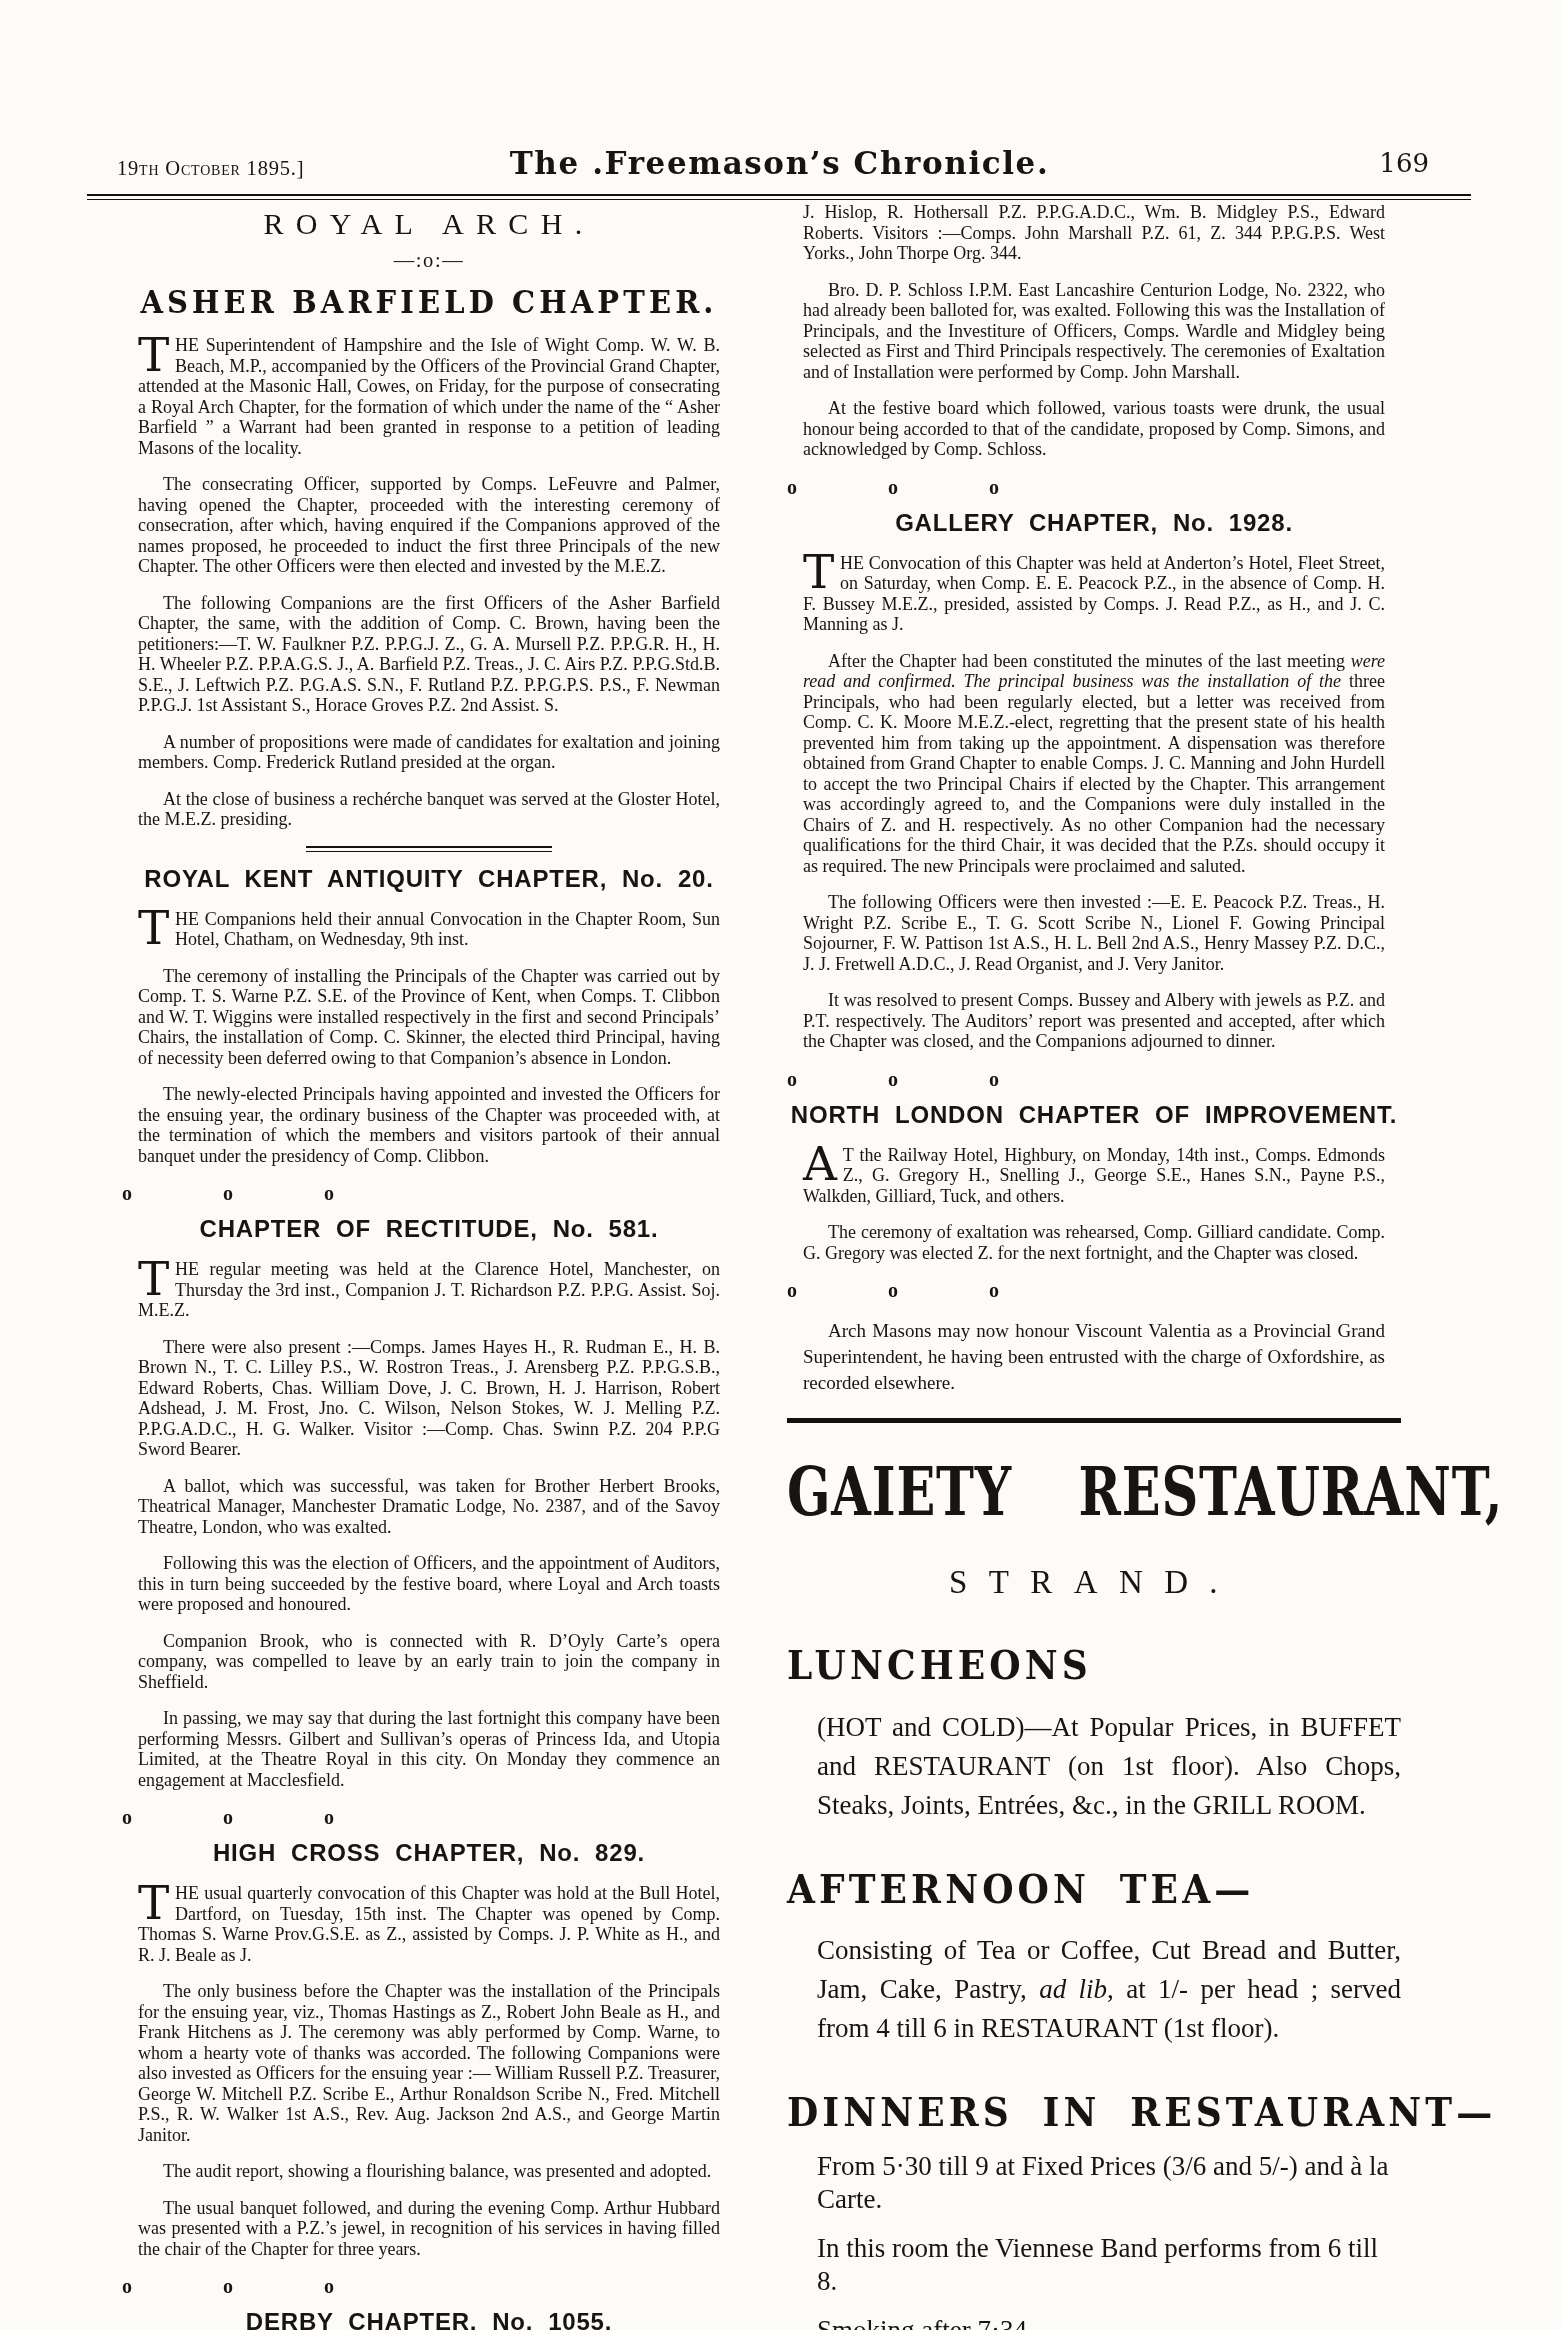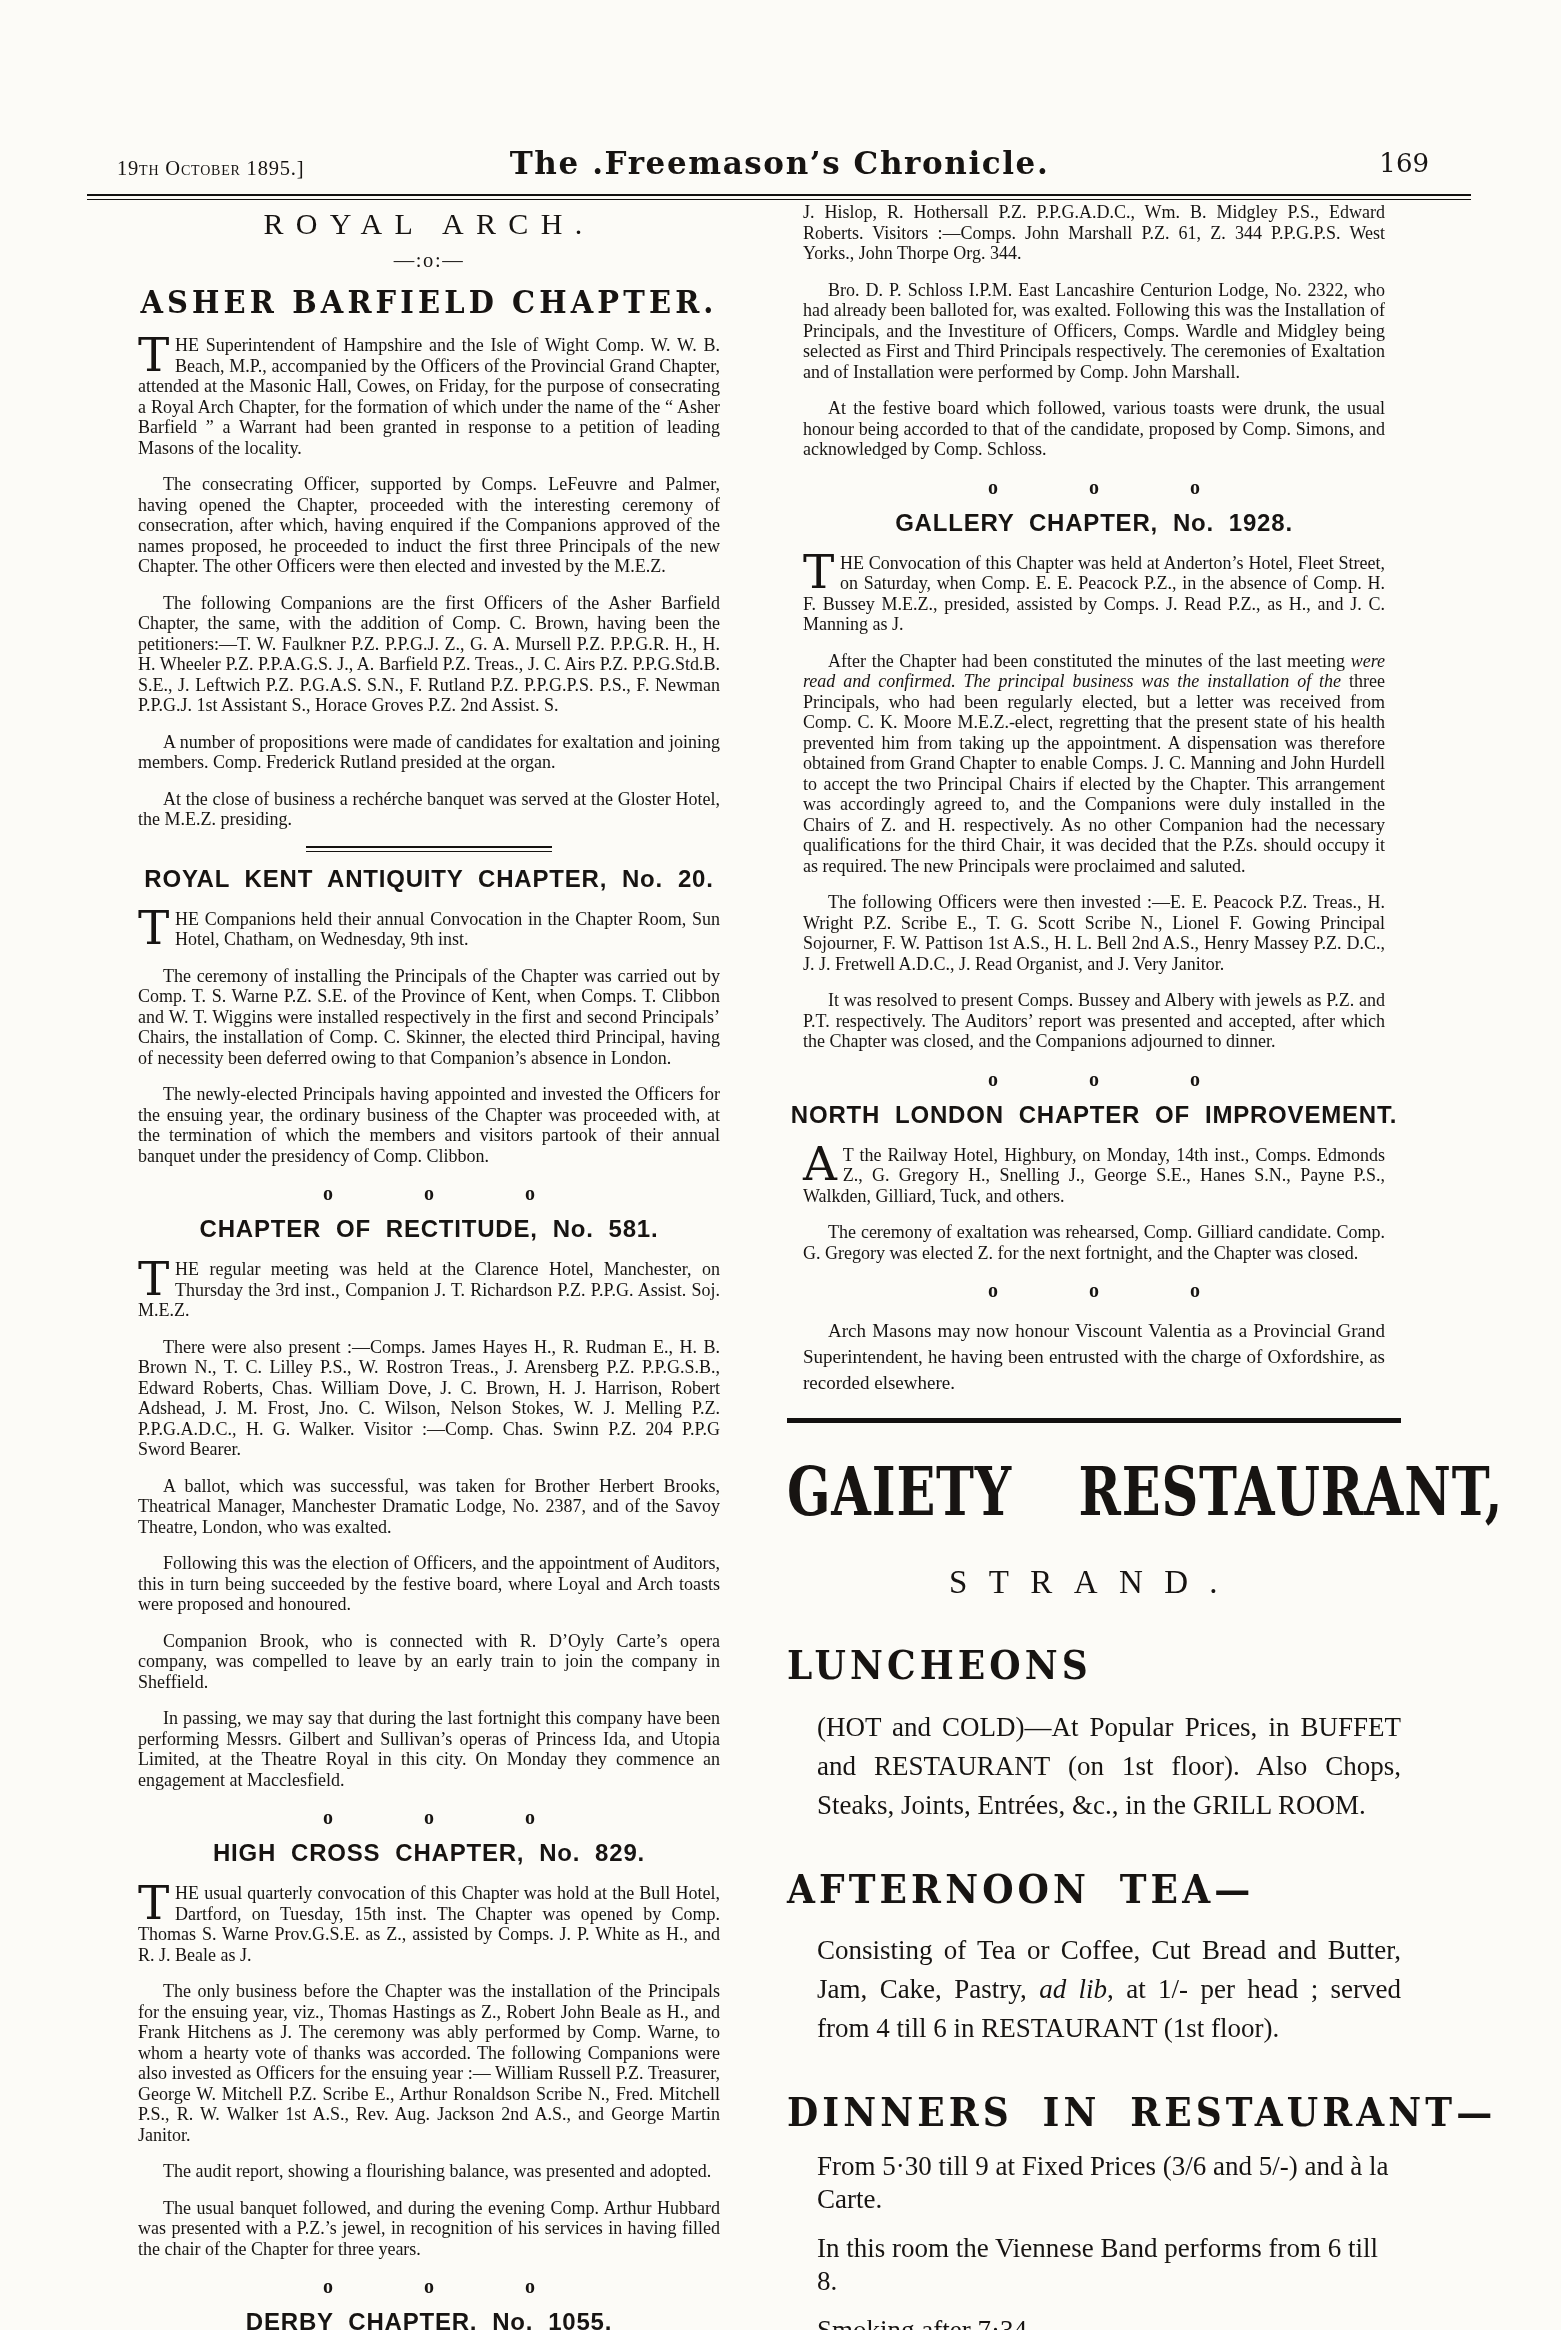--- a/index.html
+++ b/index.html
@@ -40,21 +40,21 @@
     margin:5px 0 13px;text-align:center;
     font-family:"DejaVu Serif", serif;font-weight:700;
     font-size:29px;letter-spacing:4.1px;transform:scaleY(1.12);transform-origin:center;
   }
   .sans-title{
     margin:10px 0 10px;text-align:center;
     font-family:"Liberation Sans", sans-serif;font-weight:700;
     font-size:24px;letter-spacing:0.8px;word-spacing:7.4px;
   }
   .ooo{
-    text-align:center;font-size:20px;font-weight:700;
+    text-align:left;font-size:20px;font-weight:700;
     word-spacing:86px;margin:13px 0 6.6px;
   }
   .section-rule{
     width:246px;height:2.5px;margin:16.4px auto 13px;
     border-top:2.5px solid #14110f;border-bottom:0.8px solid #14110f;
   }
   
   .bp{margin:16px;font-size:18px;line-height:20.5px;text-align:justify;}
   .ind{text-indent:25px;}
   .dropcap{

